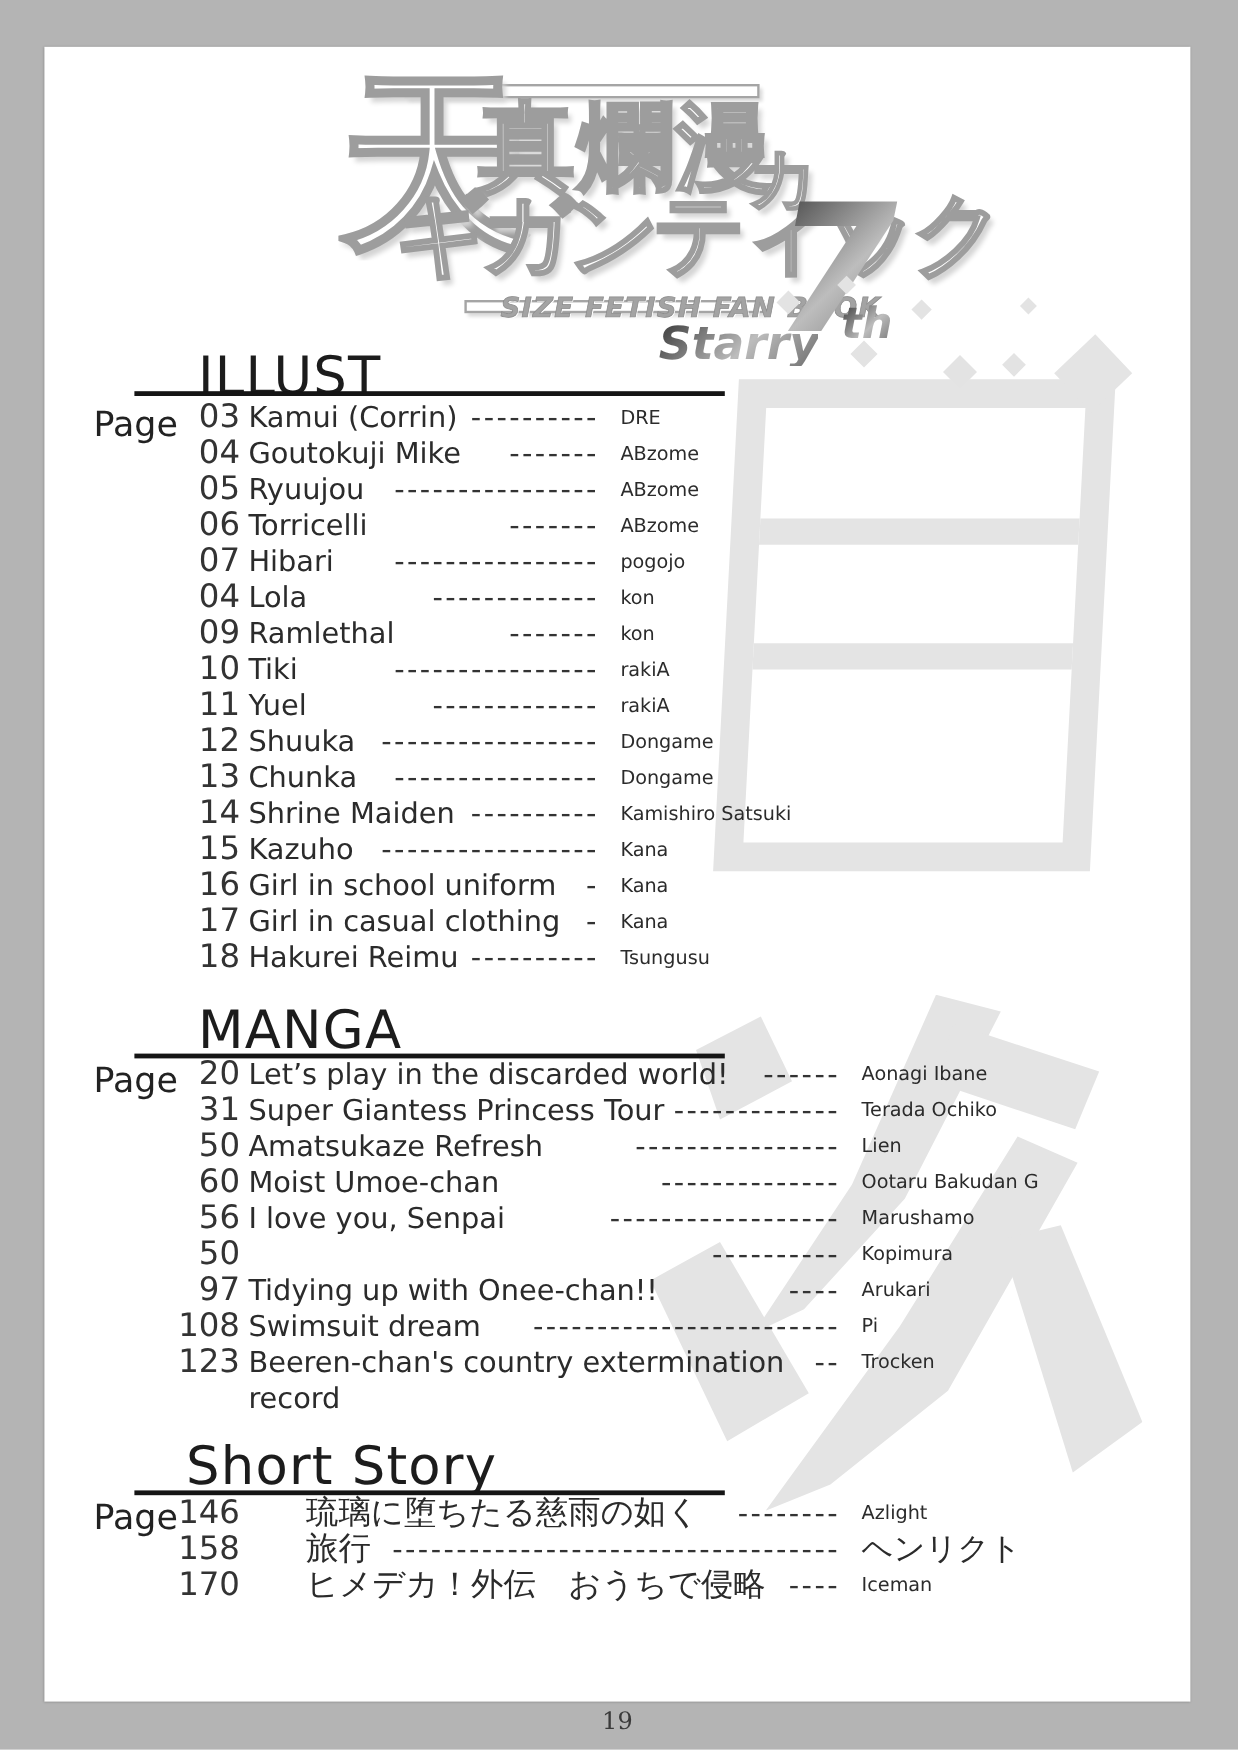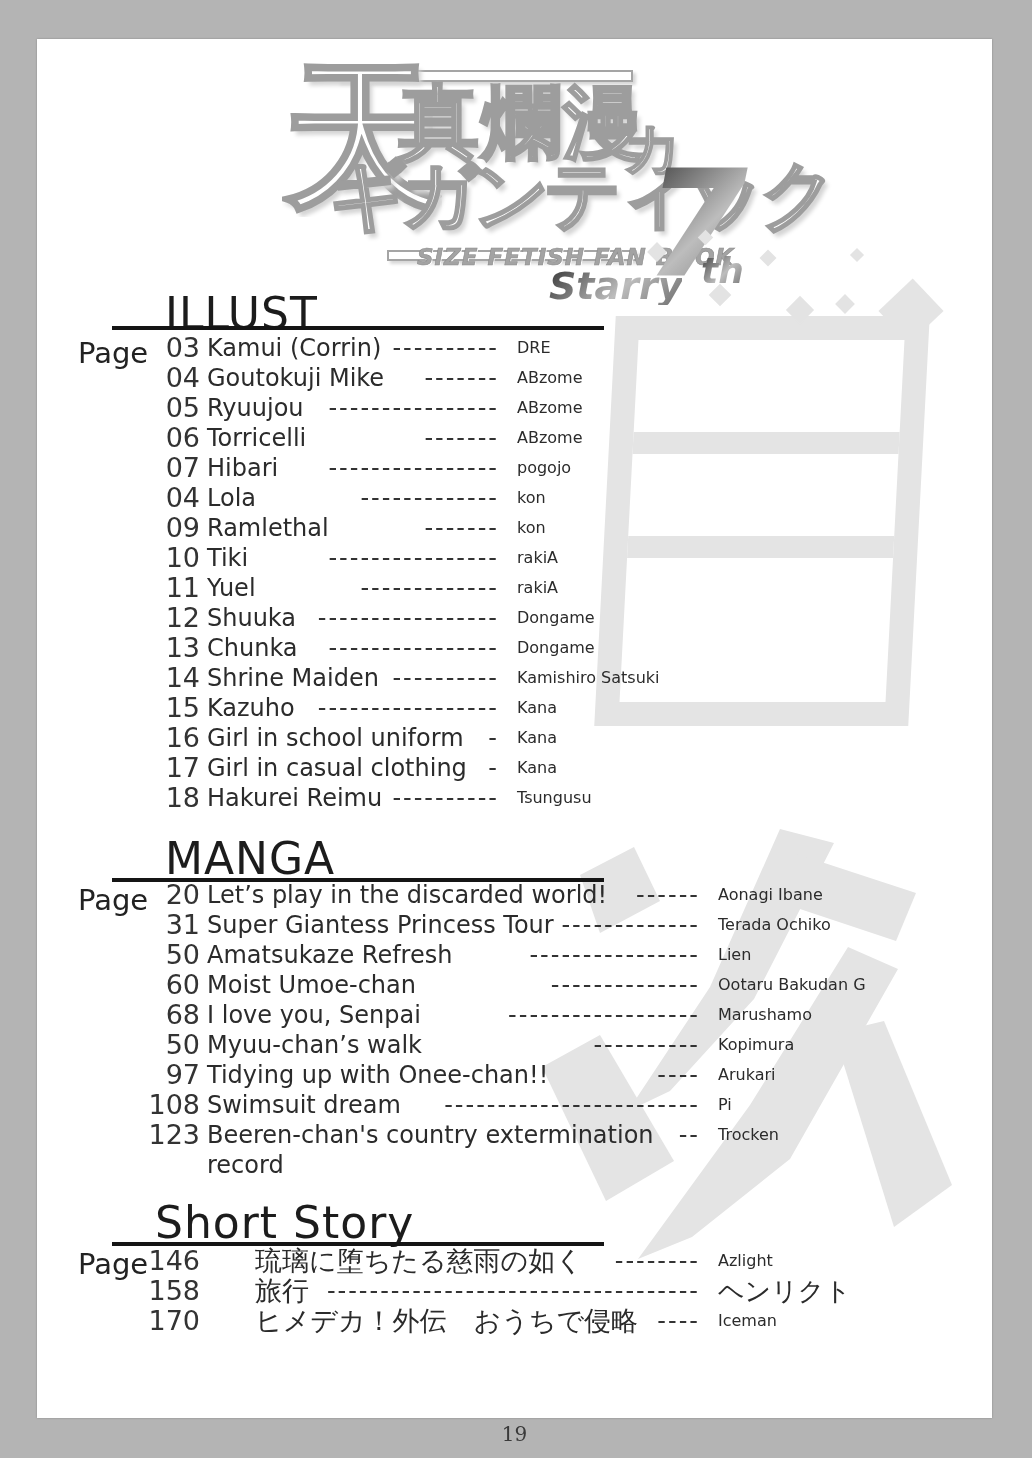--- a/index.html
+++ b/index.html
@@ -239,28 +239,27 @@
           <span class="leader">----------------</span>
           <span class="author">Lien</span>
         </div>
         <div class="row">
           <span class="num">60</span>
           <span class="title">Moist Umoe-chan</span>
           <span class="leader">--------------</span>
           <span class="author">Ootaru Bakudan G</span>
         </div>
         <div class="row">
-          <span class="num">68</span>
+          <span class="num">56</span>
           <span class="title">I love you, Senpai</span>
           <span class="leader">------------------</span>
           <span class="author">Marushamo</span>
         </div>
         <div class="row">
           <span class="num">50</span>
-          <span class="title">Myuu-chan’s walk</span>
           <span class="leader">----------</span>
           <span class="author">Kopimura</span>
         </div>
         <div class="row">
           <span class="num">97</span>
           <span class="title">Tidying up with Onee-chan!!</span>
           <span class="leader">----</span>
           <span class="author">Arukari</span>
         </div>
         <div class="row">

